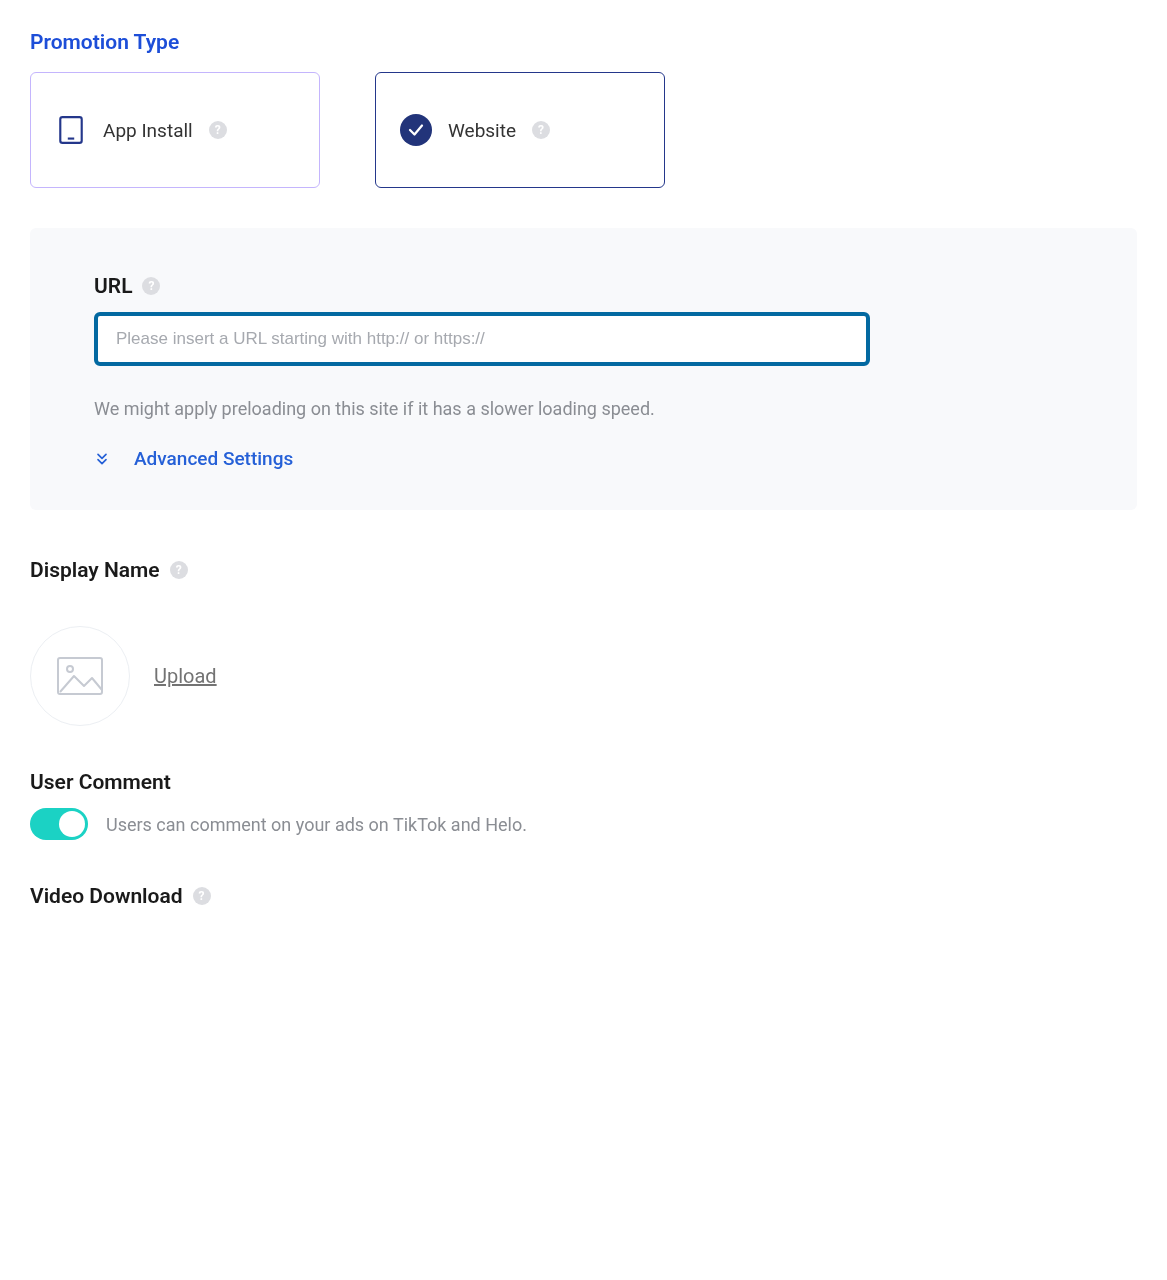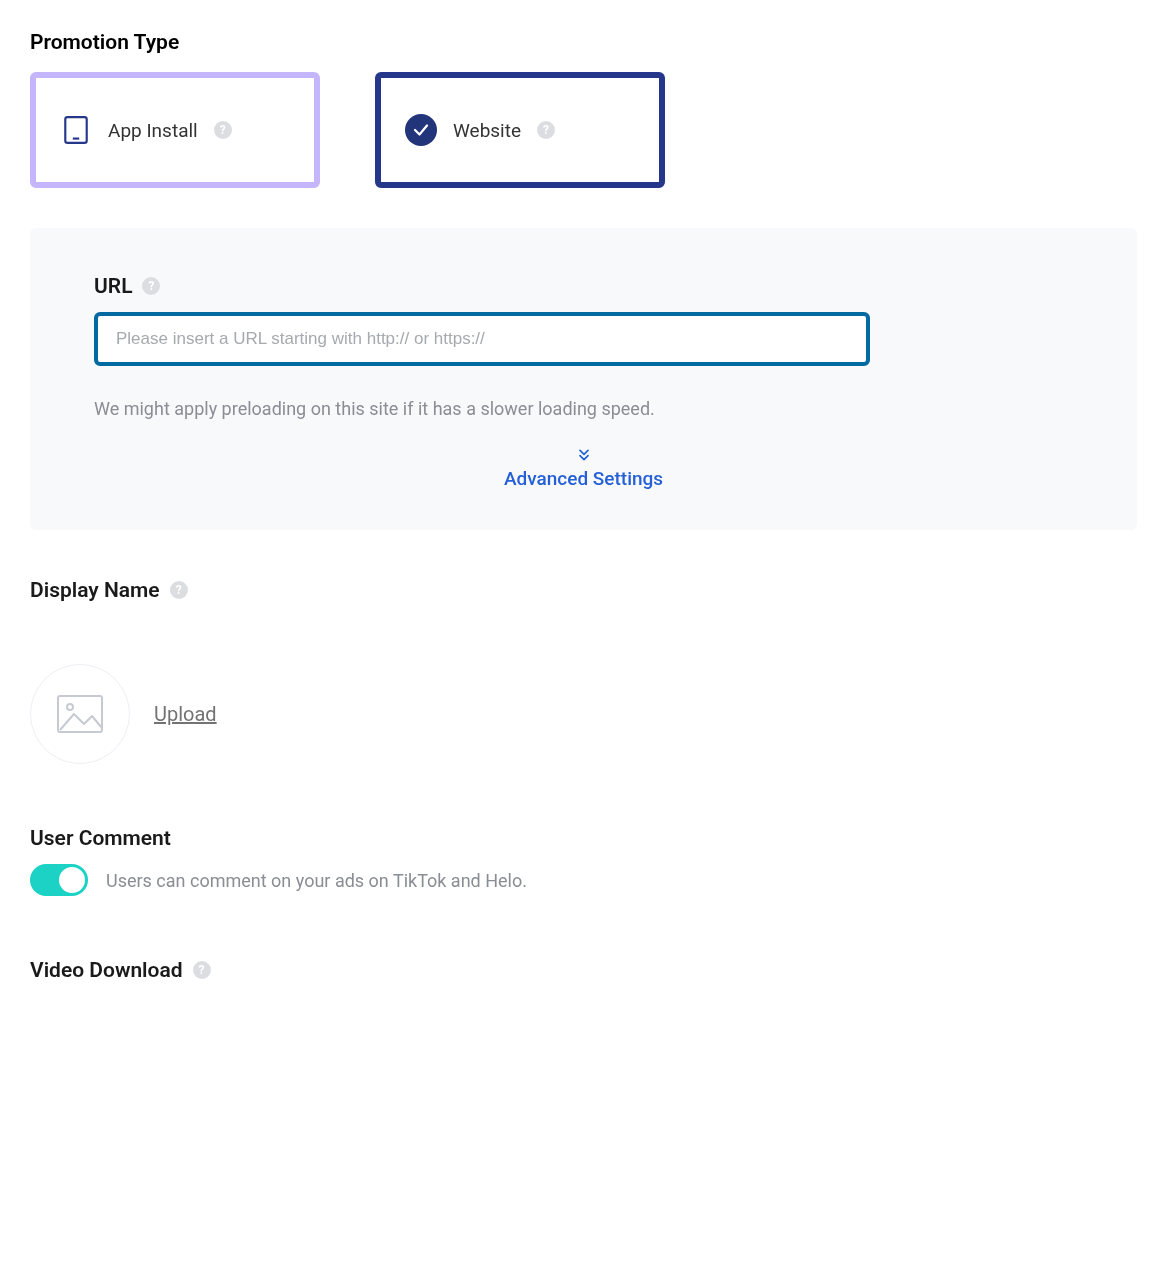--- a/index.html
+++ b/index.html
@@ -7,21 +7,21 @@
     margin: 0;
     padding: 30px;
     font-family: -apple-system, BlinkMacSystemFont, "Segoe UI", Roboto, Helvetica, Arial, sans-serif;
     color: #1c1e21;
     background: #fff;
     width: 1167px;
   }
   .section-label {
     font-size: 21px;
     font-weight: 600;
-    color: #000000;
+    color: #1d4ed8;
     margin-bottom: 18px;
     display: flex;
     align-items: center;
     gap: 10px;
   }
   .help-icon {
     display: inline-flex;
     align-items: center;
     justify-content: center;
     width: 18px;
@@ -33,21 +33,21 @@
     font-weight: 700;
   }
   .promo-options {
     display: flex;
     gap: 28px;
     margin-bottom: 40px;
   }
   .promo-card {
     width: 290px;
     height: 116px;
-    border: 6px solid #c4b5fd;
+    border: 1px solid #c4b5fd;
     border-radius: 6px;
     display: flex;
     align-items: center;
     gap: 16px;
     padding: 0 24px;
     cursor: pointer;
     font-size: 19px;
     color: #333;
   }
   .promo-card.selected {
@@ -99,33 +99,32 @@
   }
   .text-input::placeholder { color: #a6a9af; }
   .helper-text {
     font-size: 18px;
     color: #8a8d93;
     margin-top: 32px;
   }
   .adv-settings {
     display: flex;
     align-items: center;
-    gap: 4px;
+    gap: 24px;
     color: #2560d7;
     font-size: 19px;
     font-weight: 500;
     margin-top: 28px;
     cursor: pointer;
-    flex-direction: column;
   }
   .adv-chevron {
     display: inline-flex;
     color: #2560d7;
   }
-  .section-block { margin-bottom: 62px; }
+  .section-block { margin-bottom: 44px; }
   .profile-row {
     display: flex;
     align-items: center;
     gap: 24px;
   }
   .avatar-placeholder {
     width: 100px;
     height: 100px;
     border-radius: 50%;
     border: 1px solid #eceff3;

